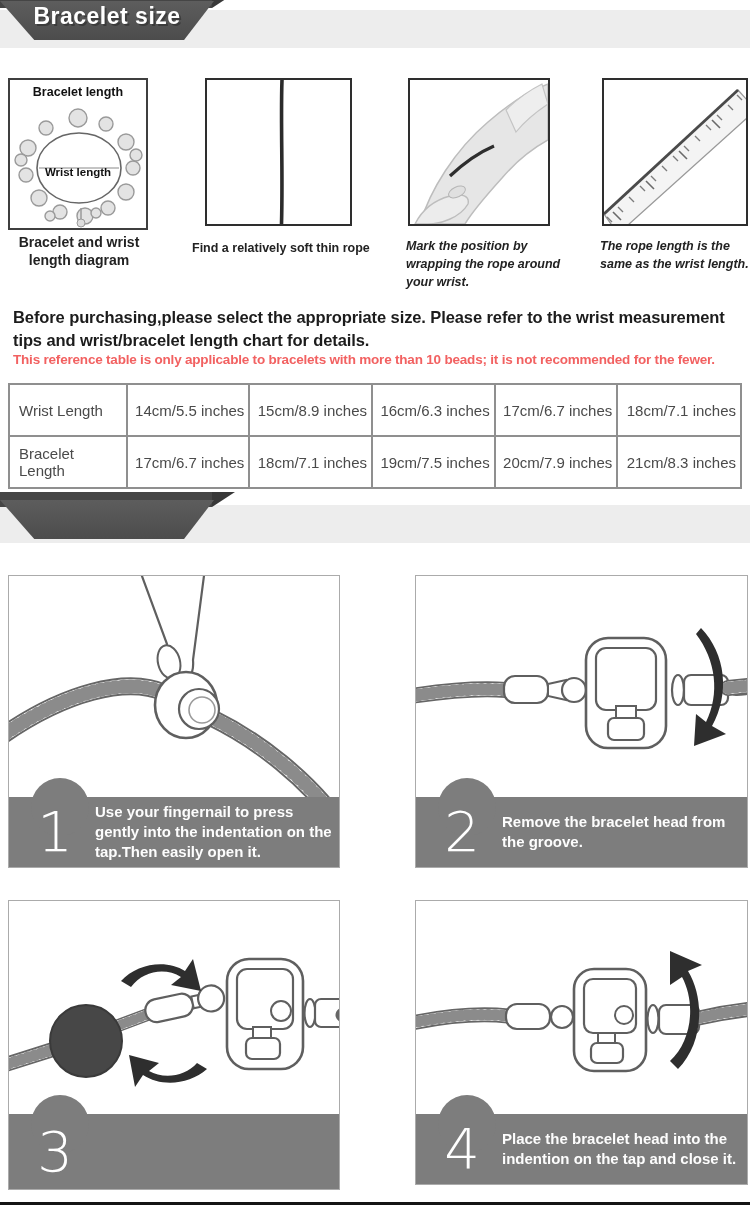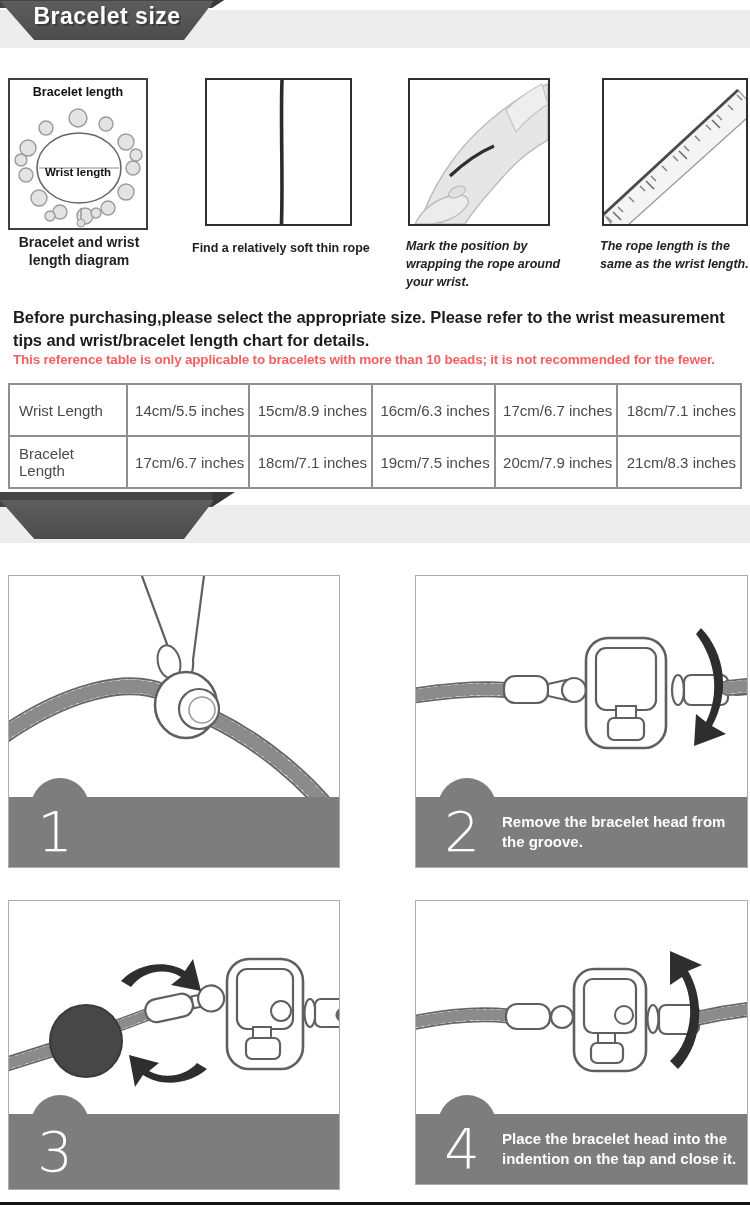--- a/index.html
+++ b/index.html
@@ -172,20 +172,21 @@
       </g>
       <path d="M148 -8 L130 -8 L158 68 Q150 96 164 104 Q186 108 184 84 L196 -8 Z" fill="#ffffff" stroke="#5f5f5f" stroke-width="2.2"></path>
       <ellipse cx="160" cy="86" rx="11" ry="17" fill="#fff" stroke="#5f5f5f" stroke-width="2" transform="rotate(-14 160 86)"></ellipse>
       <ellipse cx="177" cy="129" rx="31" ry="33" fill="#fff" stroke="#5f5f5f" stroke-width="2.6"></ellipse>
       <circle cx="190" cy="133" r="20" fill="#fff" stroke="#5f5f5f" stroke-width="2.2"></circle>
       <circle cx="193" cy="134" r="13" fill="#fff" stroke="#9a9a9a" stroke-width="1.6"></circle>
     </svg>
     <div class="ubar bar70">
       <div class="bump"></div>
       <div class="unum">1</div>
+      <div class="utext">Use your fingernail to press gently into the indentation on the tap.Then easily open it.</div>
     </div>
   </div>
 
   <div class="upanel" style="left:415px;top:575px;width:333px;height:293px">
     <svg class="uill" width="331" height="223" viewBox="0 0 331 223">
       <g fill="none" stroke-linecap="round">
         <path d="M-5 120 C 35 114, 65 112, 90 114" stroke="#666" stroke-width="16"></path>
         <path d="M-5 120 C 35 114, 65 112, 90 114" stroke="#fff" stroke-width="12.5"></path>
         <path d="M-5 120 C 35 114, 65 112, 90 114" stroke="#8b8b8b" stroke-width="12.5" stroke-dasharray="1.5 5.5"></path>
         <path d="M320 112 C 330 111, 335 111, 340 110" stroke="#666" stroke-width="16"></path>

